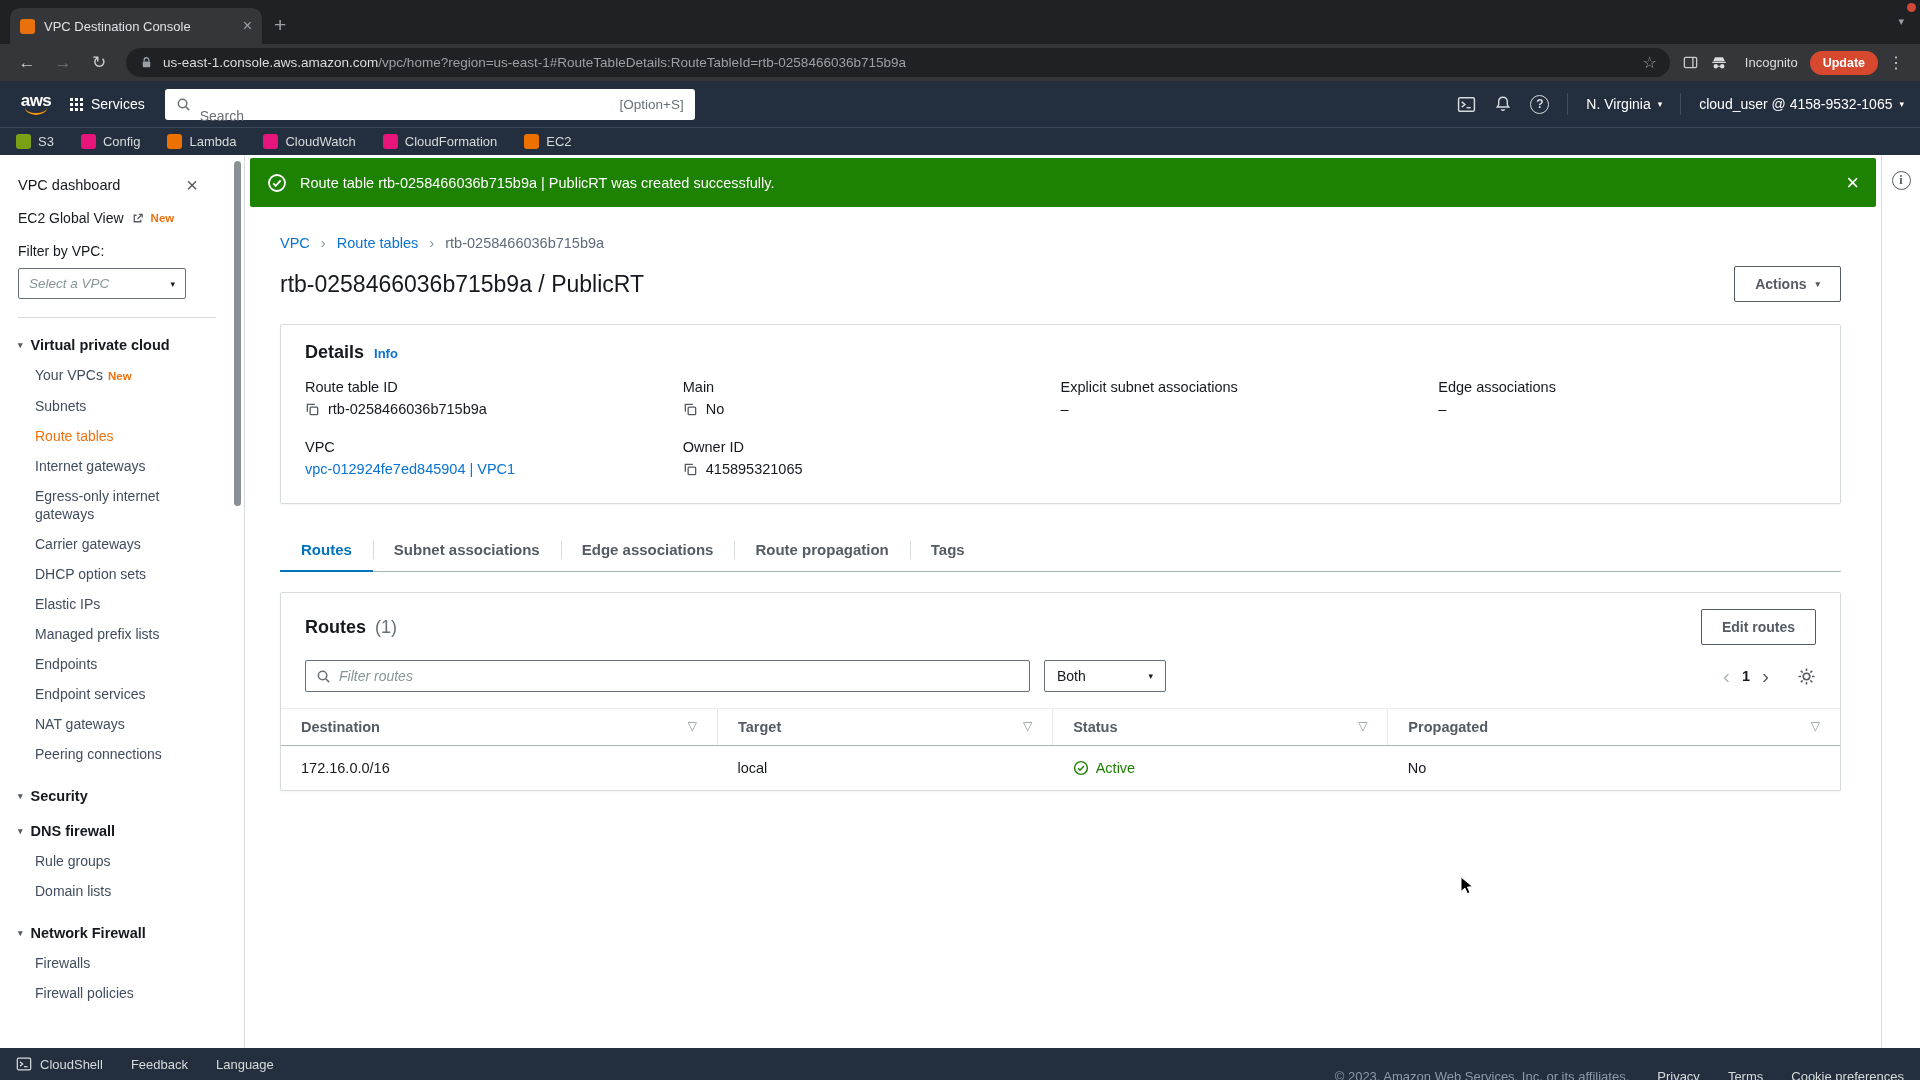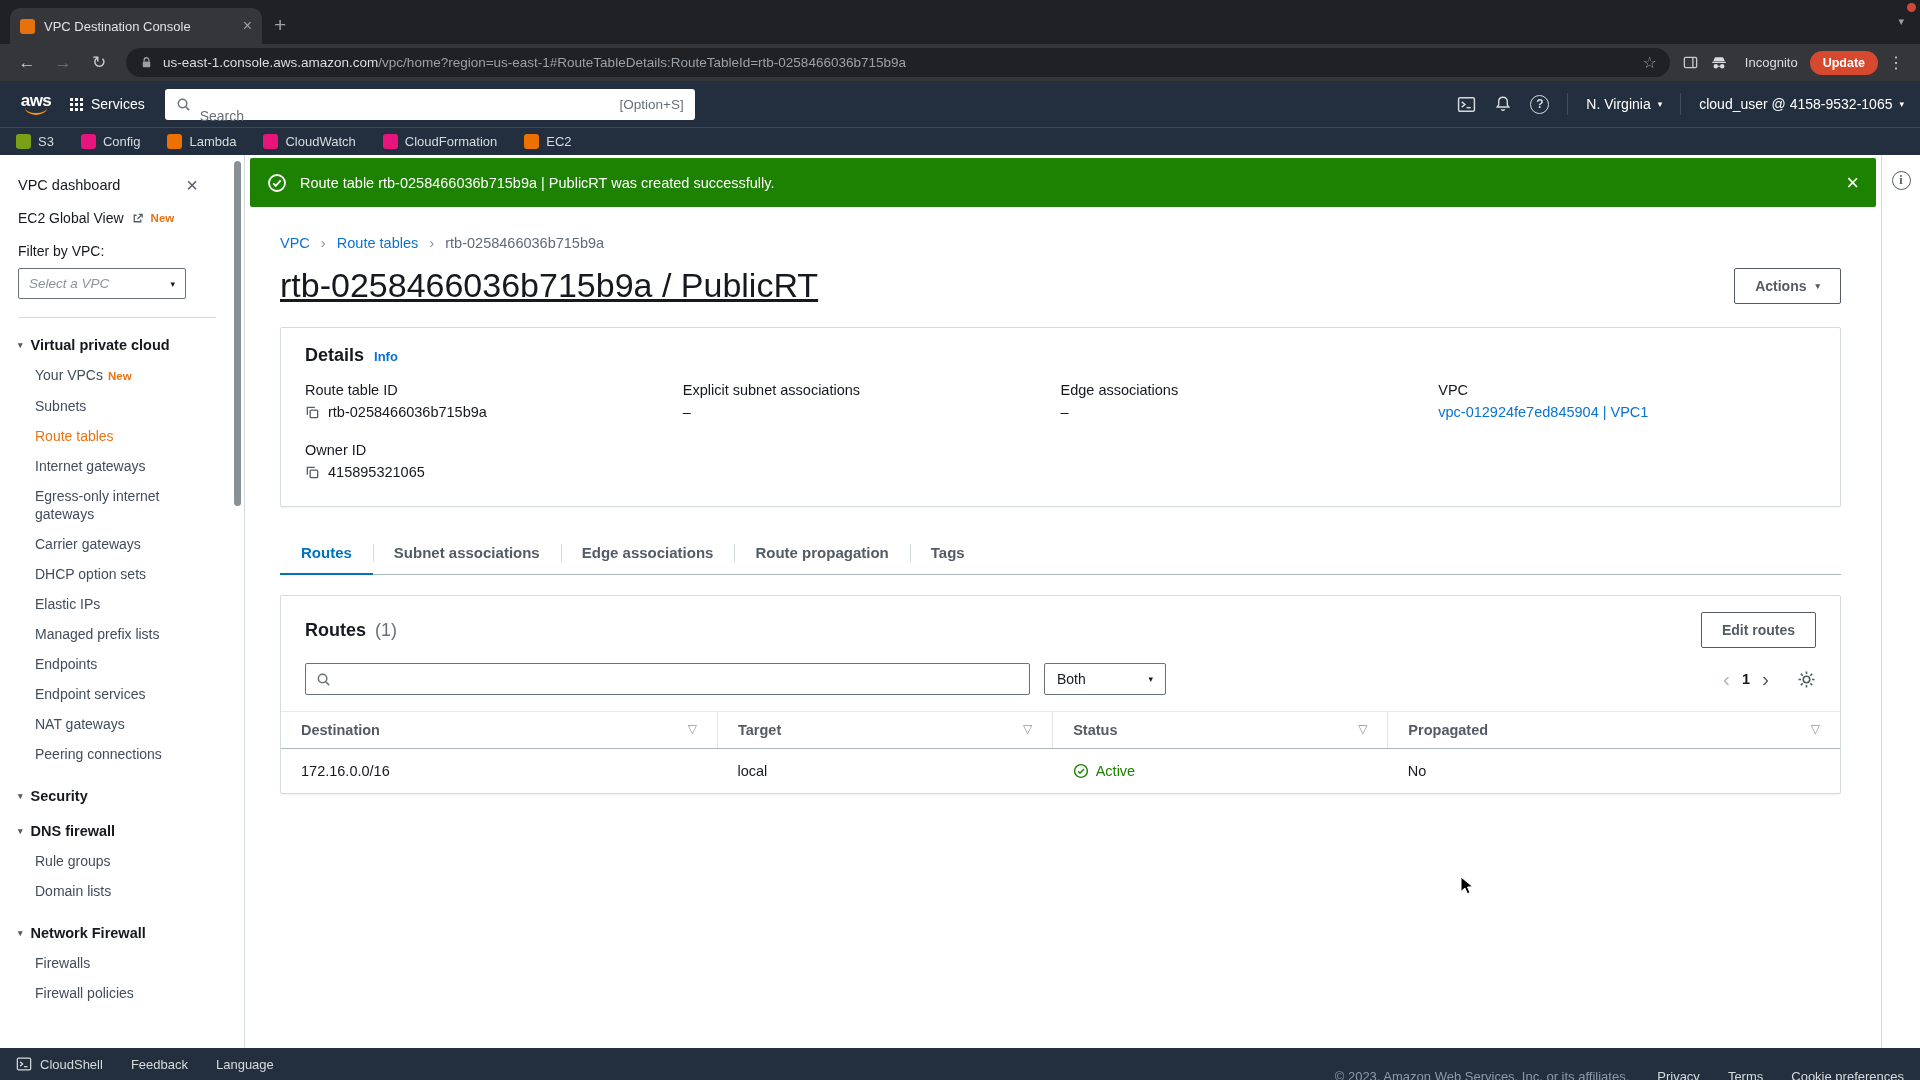--- a/index.html
+++ b/index.html
@@ -82,21 +82,21 @@
 .banner-msg { color: #fff; font-size: 14.5px; flex: 1; }
 .banner-close { color: #fff; font-size: 22px; line-height: 1; }
 .main-scroll { flex: 1; overflow: hidden; padding: 0 40px 0 35px; }
 
 .breadcrumb { margin-top: 27px; display: flex; align-items: center; gap: 11px; font-size: 14.5px; }
 .bc-link { color: #0972d3; cursor: pointer; }
 .bc-sep { color: #879596; font-size: 15px; }
 .bc-current { color: #5f6b7a; }
 
 .title-row { margin-top: 15px; display: flex; align-items: center; justify-content: space-between; }
-.page-title { font-size: 34px; font-weight: 400; color: #16191f; text-decoration: underline; }
+.page-title { font-size: 23px; font-weight: 400; color: #16191f; }
 .btn { display: inline-flex; align-items: center; gap: 9px; border: 1px solid #545b64; border-radius: 2px; background: #fff; color: #545b64; font-weight: 700; font-size: 14px; padding: 12px 20px; height: 36px; font-family: inherit; cursor: pointer; }
 .btn .caret { font-size: 9px; }
 
 .card { border: 1px solid #d5dbdb; border-radius: 2px; background: #fff; box-shadow: 0 1px 2px rgba(0,0,0,0.05); }
 .details-card { margin-top: 22px; }
 .card-header { padding: 17px 24px 12px; display: flex; align-items: baseline; gap: 10px; }
 .card-title { font-size: 18px; font-weight: 700; color: #16191f; }
 .info-link { color: #0972d3; font-size: 13px; font-weight: 700; }
 .details-grid { display: grid; grid-template-columns: repeat(4, 1fr); padding: 4px 24px 26px; row-gap: 22px; }
 .field-label { color: #16191f; font-size: 14.5px; }
@@ -403,20 +403,32 @@
                 <span class="copy-ic">
                   <svg width="15" height="15" viewBox="0 0 16 16">
                       <rect x="5.5" y="5.5" width="8" height="8" rx="1" fill="none" stroke="currentColor" stroke-width="1.4"></rect>
                       <path d="M10.5 2.5H2.5v8" fill="none" stroke="currentColor" stroke-width="1.4"></path>
                     </svg>
                 </span>
                 <span>rtb-0258466036b715b9a</span>
               </div>
             </div>
             <div>
+              <div class="field-label">Main</div>
+              <div class="field-value">
+                <span class="copy-ic">
+                  <svg width="15" height="15" viewBox="0 0 16 16">
+                      <rect x="5.5" y="5.5" width="8" height="8" rx="1" fill="none" stroke="currentColor" stroke-width="1.4"></rect>
+                      <path d="M10.5 2.5H2.5v8" fill="none" stroke="currentColor" stroke-width="1.4"></path>
+                    </svg>
+                </span>
+                <span>No</span>
+              </div>
+            </div>
+            <div>
               <div class="field-label">Explicit subnet associations</div>
               <div class="field-value">
                   <span>–</span>
                 </div>
             </div>
             <div>
               <div class="field-label">Edge associations</div>
               <div class="field-value">
                   <span>–</span>
                 </div>
@@ -461,20 +473,21 @@
             <button class="btn">Edit routes</button>
           </div>
           <div class="controls">
             <div class="filter-box">
               <span style="display:flex;">
                 <svg width="15" height="15" viewBox="0 0 16 16">
                     <circle cx="7" cy="7" r="4.5" fill="none" stroke="#687078" stroke-width="1.6"></circle>
                     <line x1="10.4" y1="10.4" x2="14" y2="14" stroke="#687078" stroke-width="1.6"></line>
                   </svg>
               </span>
+              <input type="text" placeholder="Filter routes" style="">
             </div>
             <div class="scope-select">
               <span>Both</span>
               <span class="caret">▾</span>
             </div>
             <div class="pager">
               <span class="pg-prev">‹</span>
               <span class="pg-num">1</span>
               <span class="pg-next">›</span>
               <span class="gear-ic">

